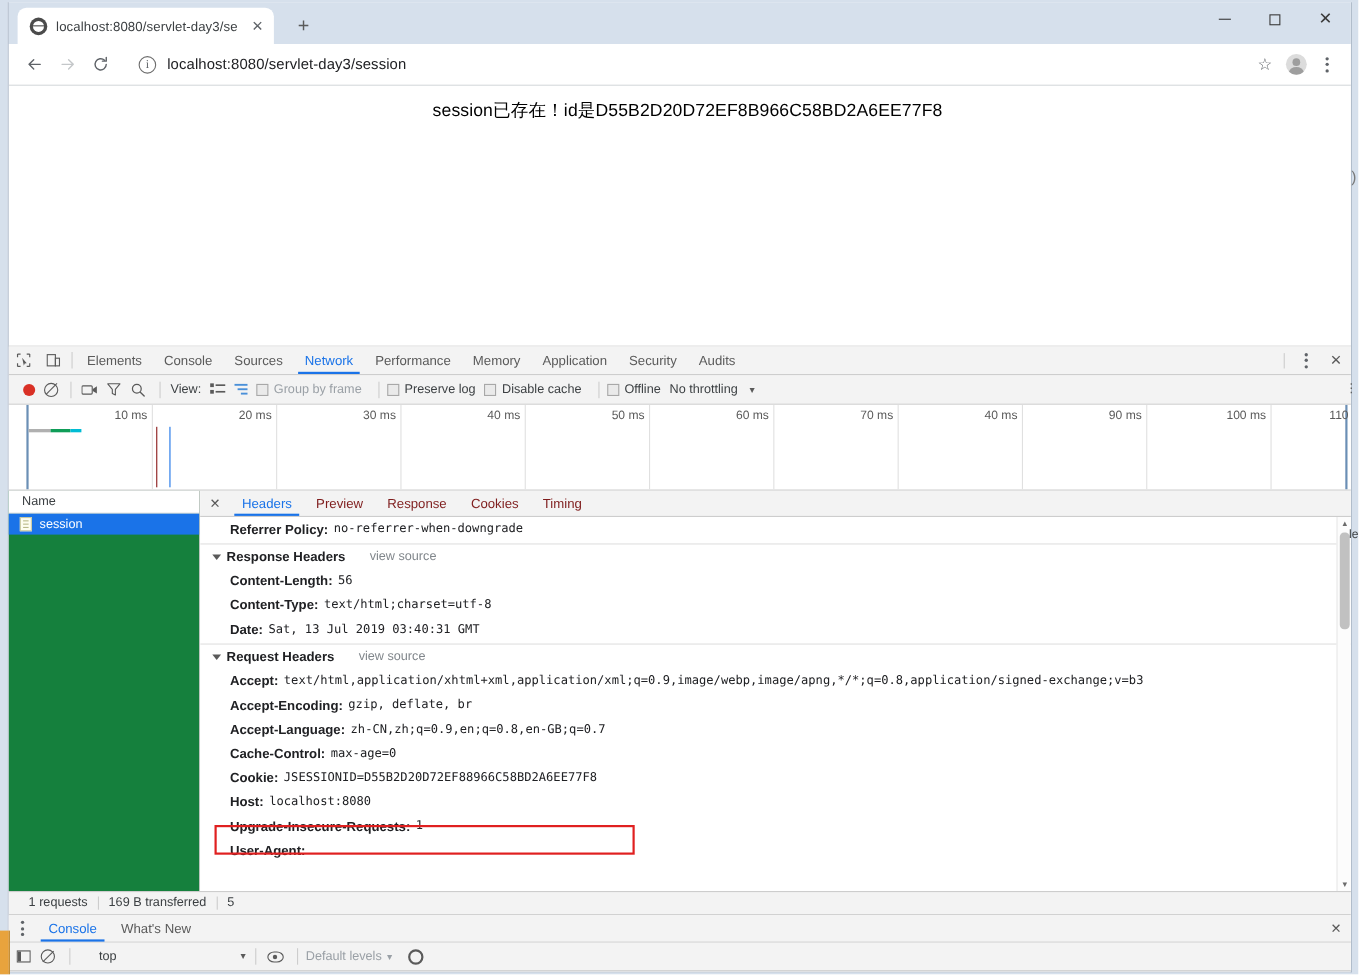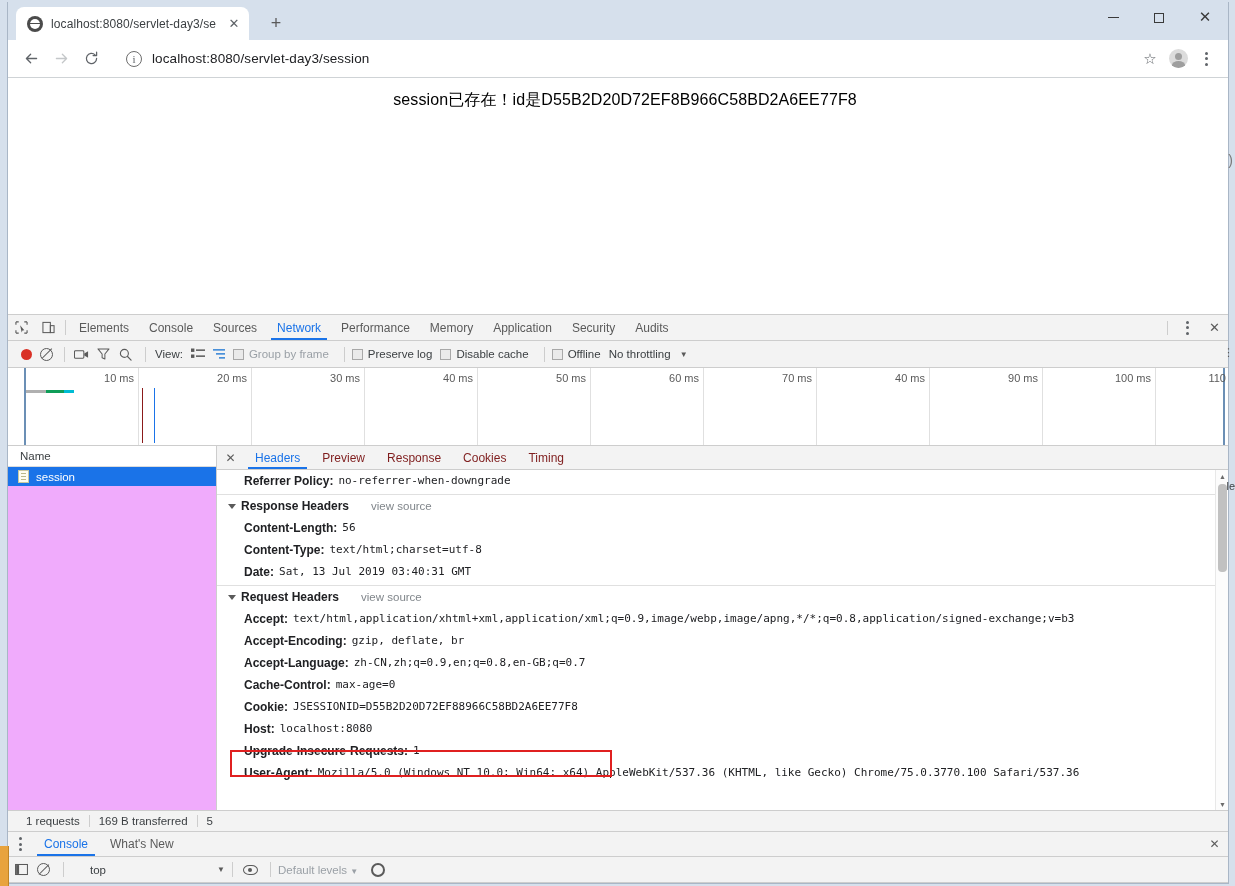--- a/index.html
+++ b/index.html
@@ -301,25 +301,25 @@
   }
 
   
   .net-main {
     flex: 1;
     display: flex;
     min-height: 0;
     background: #ffffff;
   }
   .req-list {
-    width: 209px;
+    width: 174px;
     flex: none;
     border-right: 1px solid #cdcdcd;
     display: flex; flex-direction: column;
-    background: #f0abfc;
+    background: #15803d;
   }
   .req-head {
     height: 21px;
     border-bottom: 1px solid #dcdcdc;
     display: flex; align-items: center;
     padding-left: 12px;
     font-size: 11.5px; color: #3c4043;
     background: #ffffff;
     flex: none;
   }
@@ -816,21 +816,20 @@
             <div class="hdr-row">
               <span class="hdr-name">Host:</span>
               <span class="hdr-val">localhost:8080</span>
             </div>
             <div class="hdr-row">
               <span class="hdr-name">Upgrade-Insecure-Requests:</span>
               <span class="hdr-val">1</span>
             </div>
             <div class="hdr-row">
               <span class="hdr-name">User-Agent:</span>
-              <span class="hdr-val">Mozilla/5.0 (Windows NT 10.0; Win64; x64) AppleWebKit/537.36 (KHTML, like Gecko) Chrome/75.0.3770.100 Safari/537.36</span>
             </div>
 
             <div class="highlight-box" style="left:13px; top:280px; width:382px; height:27px;"></div>
 
             <div class="vscroll">
               <div class="arrow" style="top:0;">▲</div>
               <div class="thumb" style="top:14px; height:88px;"></div>
               <div class="arrow" style="bottom:0;">▼</div>
             </div>
           </div>

